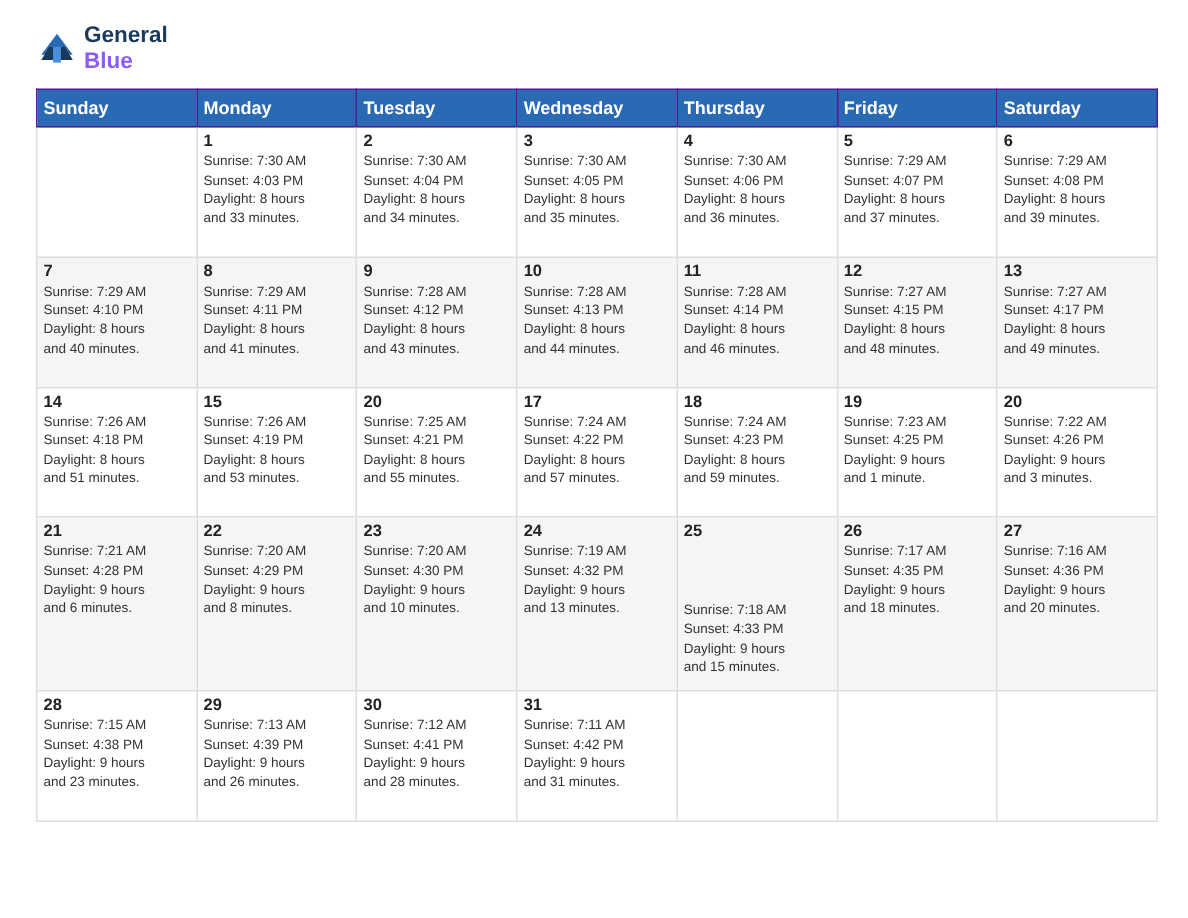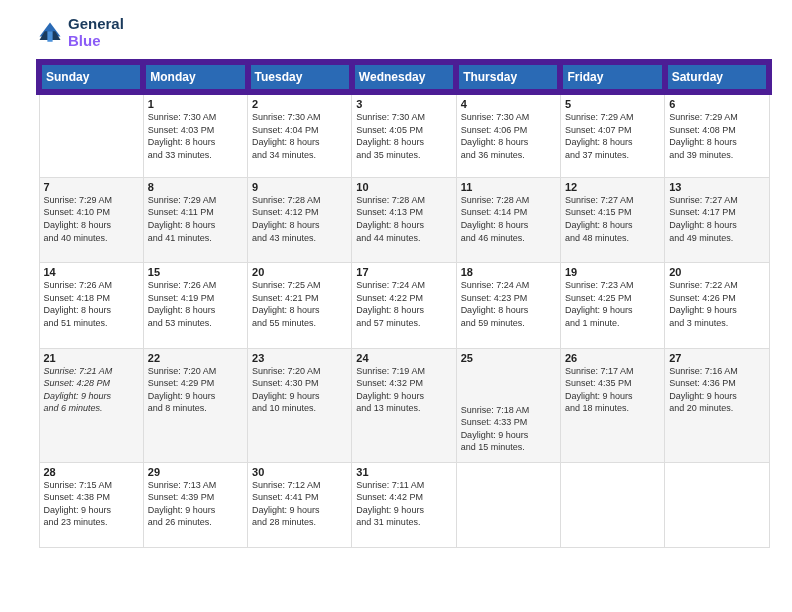--- a/index.html
+++ b/index.html
@@ -6,21 +6,21 @@
     body {
       font-family: Arial, sans-serif;
       background: #fff;
       width: 792px;
       height: 612px;
       overflow: hidden;
     }
     .page {
       width: 792px;
       height: 560px;
-      padding: 16px 20px 12px 36px;
+      padding: 16px 20px 12px 24px;
       display: flex;
       flex-direction: column;
     }
     .header {
       display: flex;
       justify-content: space-between;
       align-items: flex-start;
       margin-bottom: 10px;
     }
     .logo {
@@ -52,21 +52,21 @@
       flex: 1;
       table-layout: fixed;
     }
     .calendar-table th {
       background-color: #2a6ab5;
       color: #fff;
       font-size: 12px;
       font-weight: bold;
       padding: 5px 4px;
       text-align: left;
-      border: 6px solid #4c1d95;
+      border: 1px solid #4c1d95;
     }
     .calendar-table td {
       border: 1px solid #ddd;
       vertical-align: top;
       padding: 3px 4px;
       font-size: 9.5px;
       color: #333;
       height: 82px;
       background: #fff;
     }
@@ -267,21 +267,21 @@
             <span class="day-number">20</span>
             <div class="day-info" style="white-space: pre-line;">Sunrise: 7:22 AM
 Sunset: 4:26 PM
 Daylight: 9 hours
 and 3 minutes.</div>
           </td>
         </tr>
         <tr>
           <td>
             <span class="day-number">21</span>
-            <div class="day-info" style="white-space: pre-line; font-style: italic;">Sunrise: 7:21 AM
+            <div class="day-info" style="white-space: pre-line;">Sunrise: 7:21 AM
 Sunset: 4:28 PM
 Daylight: 9 hours
 and 6 minutes.</div>
           </td>
           <td>
             <span class="day-number">22</span>
             <div class="day-info" style="white-space: pre-line;">Sunrise: 7:20 AM
 Sunset: 4:29 PM
 Daylight: 9 hours
 and 8 minutes.</div>

